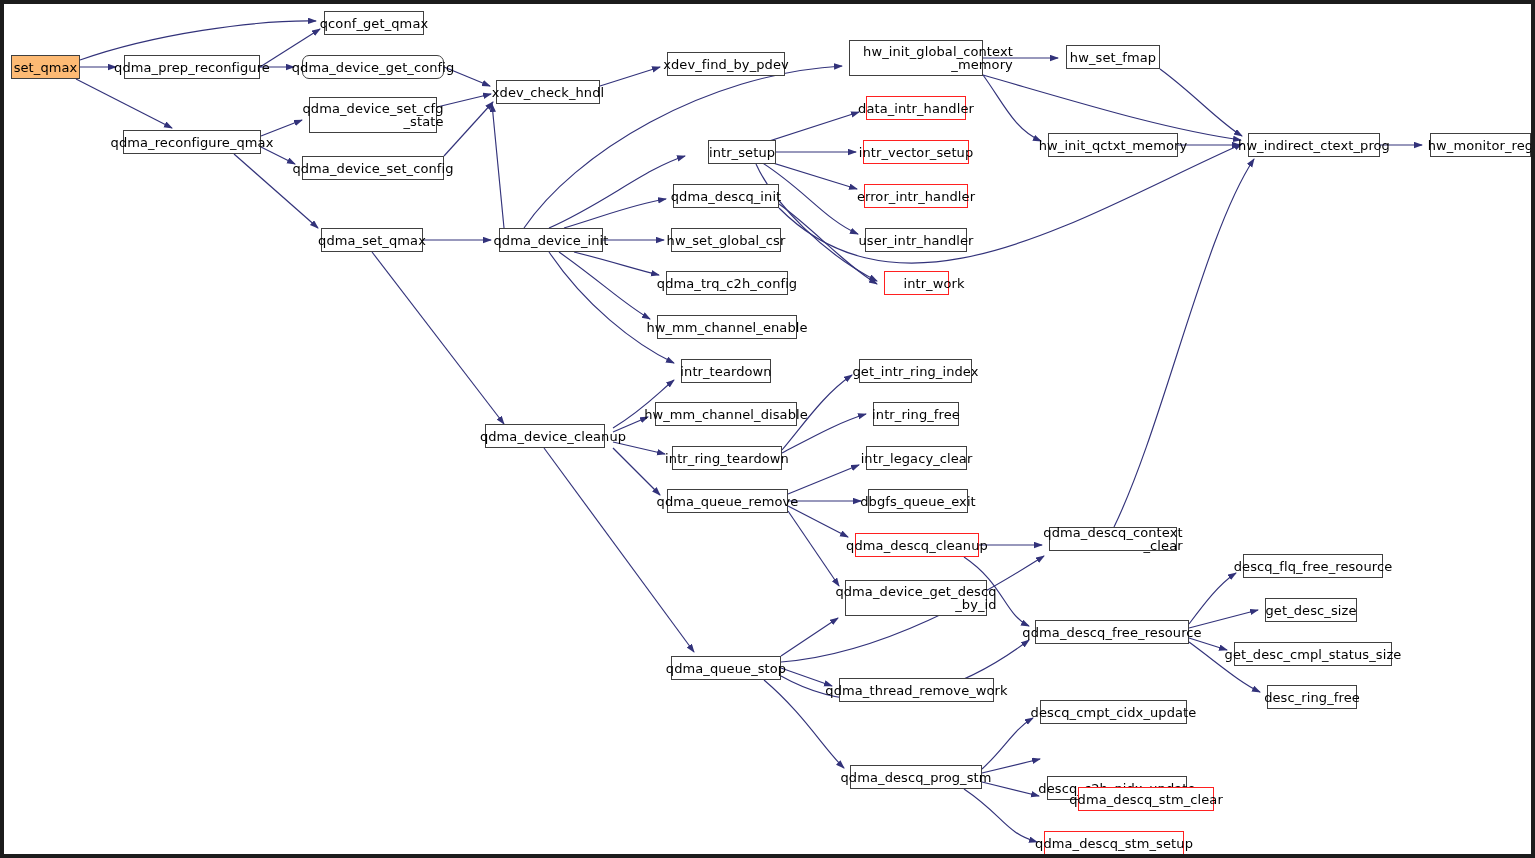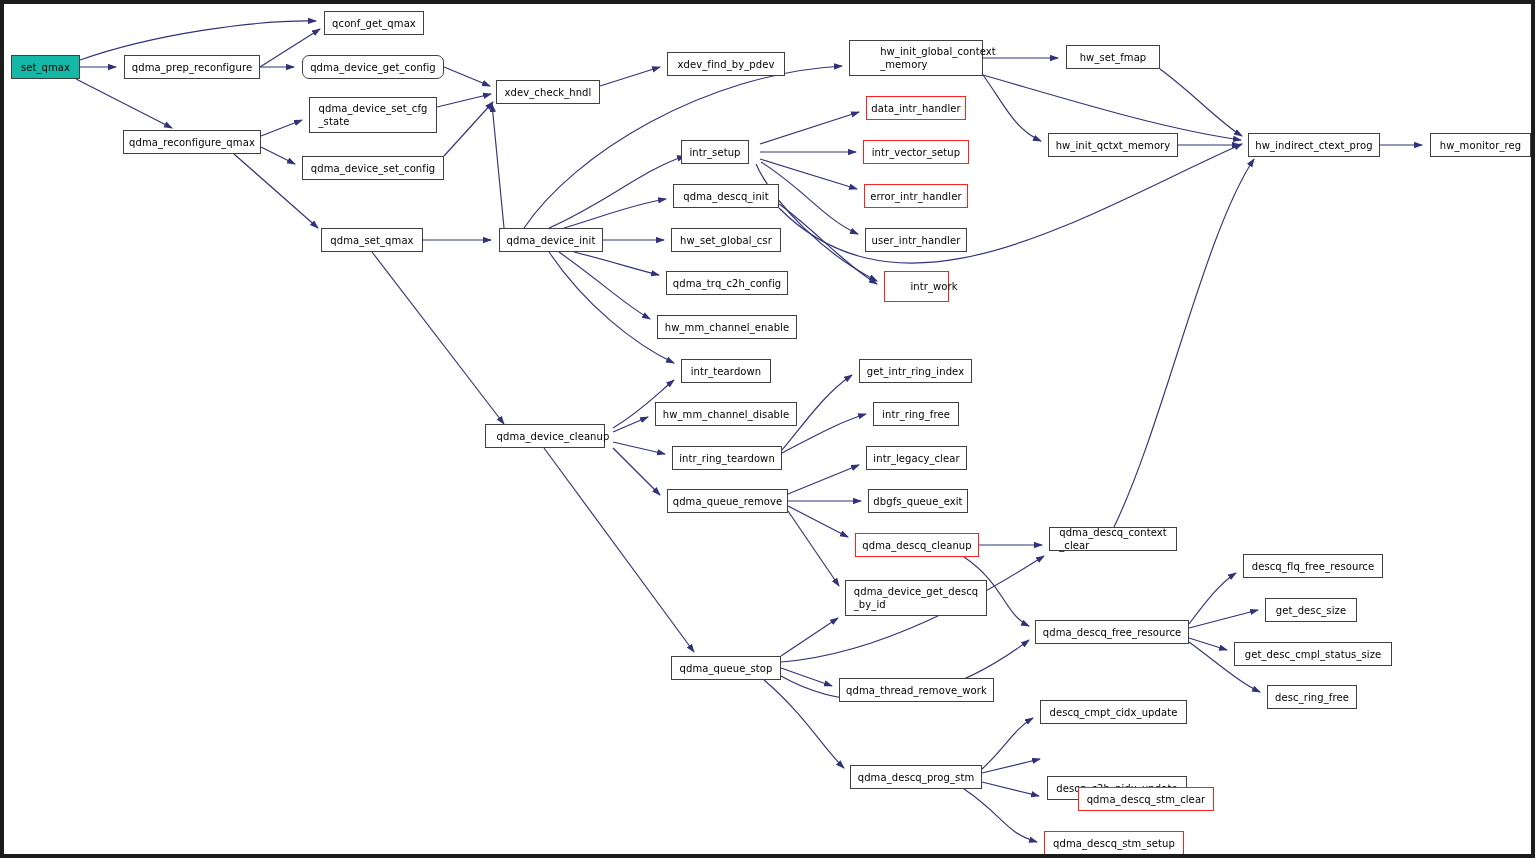--- a/index.html
+++ b/index.html
@@ -12,30 +12,30 @@
     overflow:hidden;
     font-family:"DejaVu Sans","Liberation Sans",sans-serif;
   }
   #svg-layer{position:absolute;left:0;top:0;width:1535px;height:858px;}
   .node{
     position:absolute;
     box-sizing:border-box;
     background:#ffffff;
     border:1px solid #404040;
     display:flex;align-items:center;justify-content:center;
-    text-align:left;
-    font-size:10px;
+    text-align:right;
+    font-size:13px;
     line-height:13px;
     color:#000000;
     white-space:pre-line;
     letter-spacing:0.1px;
     z-index:5;
   }
   .node.red{border:1.6px solid #ff2020;}
-  .node.current{background:#14b8a6;border:1px solid #404040;}
+  .node.current{background:#fdba74;border:1px solid #404040;}
 </style>
 </head>
 <body>
 
 <div id="page">
   <svg id="svg-layer" xmlns="http://www.w3.org/2000/svg">
     <defs>
       <marker id="ah" markerWidth="9" markerHeight="9" refX="8" refY="3.2" orient="auto" markerUnits="userSpaceOnUse">
         <path d="M0,0 L9,3.2 L0,6.4 Z" fill="#32327a"></path>
       </marker>
@@ -116,27 +116,27 @@
       <div class="node" style="left: 298px; top: 152px; width: 142px; height: 24px;">qdma_device_set_config</div>
       <div class="node" style="left: 492px; top: 76px; width: 104px; height: 24px;">xdev_check_hndl</div>
       <div class="node" style="left: 663px; top: 48px; width: 118px; height: 24px;">xdev_find_by_pdev</div>
       <div class="node" style="left: 845px; top: 36px; width: 134px; height: 36px; padding-left: 44px;">hw_init_global_context
 _memory</div>
       <div class="node" style="left: 1062px; top: 41px; width: 94px; height: 24px;">hw_set_fmap</div>
       <div class="node" style="left: 1044px; top: 129px; width: 130px; height: 24px;">hw_init_qctxt_memory</div>
       <div class="node" style="left: 1244px; top: 129px; width: 132px; height: 24px;">hw_indirect_ctext_prog</div>
       <div class="node" style="left: 1426px; top: 129px; width: 101px; height: 24px;">hw_monitor_reg</div>
       <div class="node red" style="left: 862px; top: 92px; width: 100px; height: 24px;">data_intr_handler</div>
-      <div class="node" style="left: 677px; top: 136px; width: 68px; height: 24px;">intr_setup</div>
+      <div class="node" style="left: 704px; top: 136px; width: 68px; height: 24px;">intr_setup</div>
       <div class="node red" style="left: 859px; top: 136px; width: 106px; height: 24px;">intr_vector_setup</div>
       <div class="node red" style="left: 860px; top: 180px; width: 104px; height: 24px;">error_intr_handler</div>
       <div class="node" style="left: 669px; top: 180px; width: 106px; height: 24px;">qdma_descq_init</div>
       <div class="node" style="left: 861px; top: 224px; width: 102px; height: 24px;">user_intr_handler</div>
       <div class="node" style="left: 667px; top: 224px; width: 110px; height: 24px;">hw_set_global_csr</div>
-      <div class="node red" style="left: 880px; top: 267px; width: 65px; height: 31px; padding-left: 35px;">intr_work</div>
+      <div class="node red" style="left: 880px; top: 267px; width: 65px; height: 24px; padding-left: 35px;">intr_work</div>
       <div class="node" style="left: 317px; top: 224px; width: 102px; height: 24px;">qdma_set_qmax</div>
       <div class="node" style="left: 495px; top: 224px; width: 104px; height: 24px;">qdma_device_init</div>
       <div class="node" style="left: 662px; top: 267px; width: 122px; height: 24px;">qdma_trq_c2h_config</div>
       <div class="node" style="left: 653px; top: 311px; width: 140px; height: 24px;">hw_mm_channel_enable</div>
       <div class="node" style="left: 677px; top: 355px; width: 90px; height: 24px;">intr_teardown</div>
       <div class="node" style="left: 855px; top: 355px; width: 113px; height: 24px;">get_intr_ring_index</div>
       <div class="node" style="left: 651px; top: 398px; width: 142px; height: 24px;">hw_mm_channel_disable</div>
       <div class="node" style="left: 869px; top: 398px; width: 86px; height: 24px;">intr_ring_free</div>
       <div class="node" style="left: 481px; top: 420px; width: 120px; height: 24px; padding-left: 16px;">qdma_device_cleanup</div>
       <div class="node" style="left: 668px; top: 442px; width: 110px; height: 24px;">intr_ring_teardown</div>

